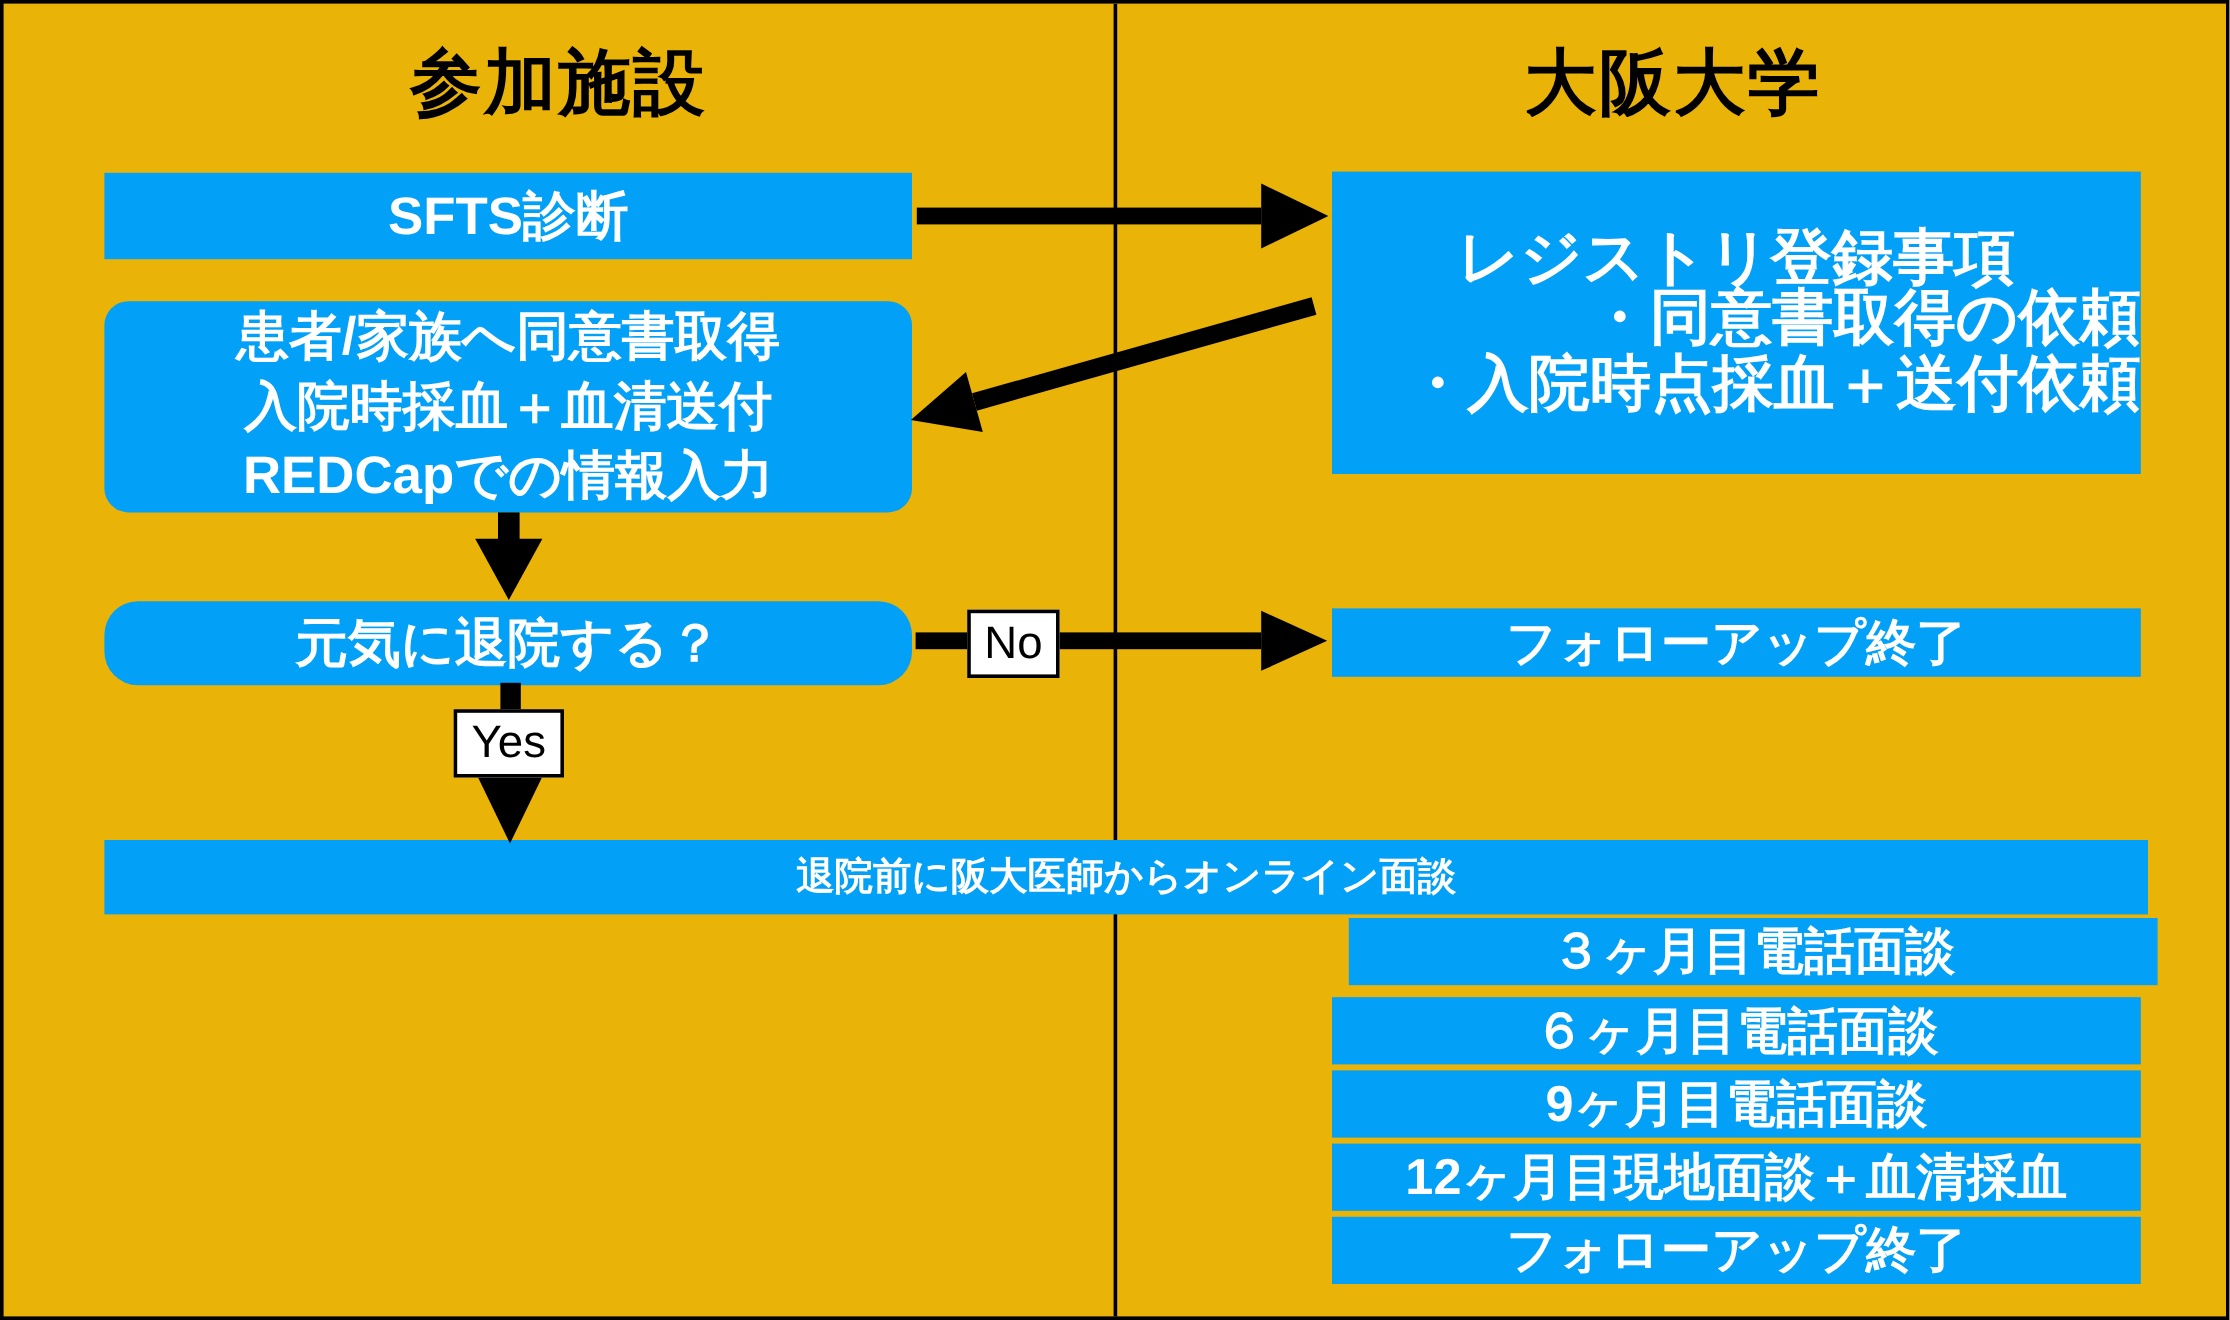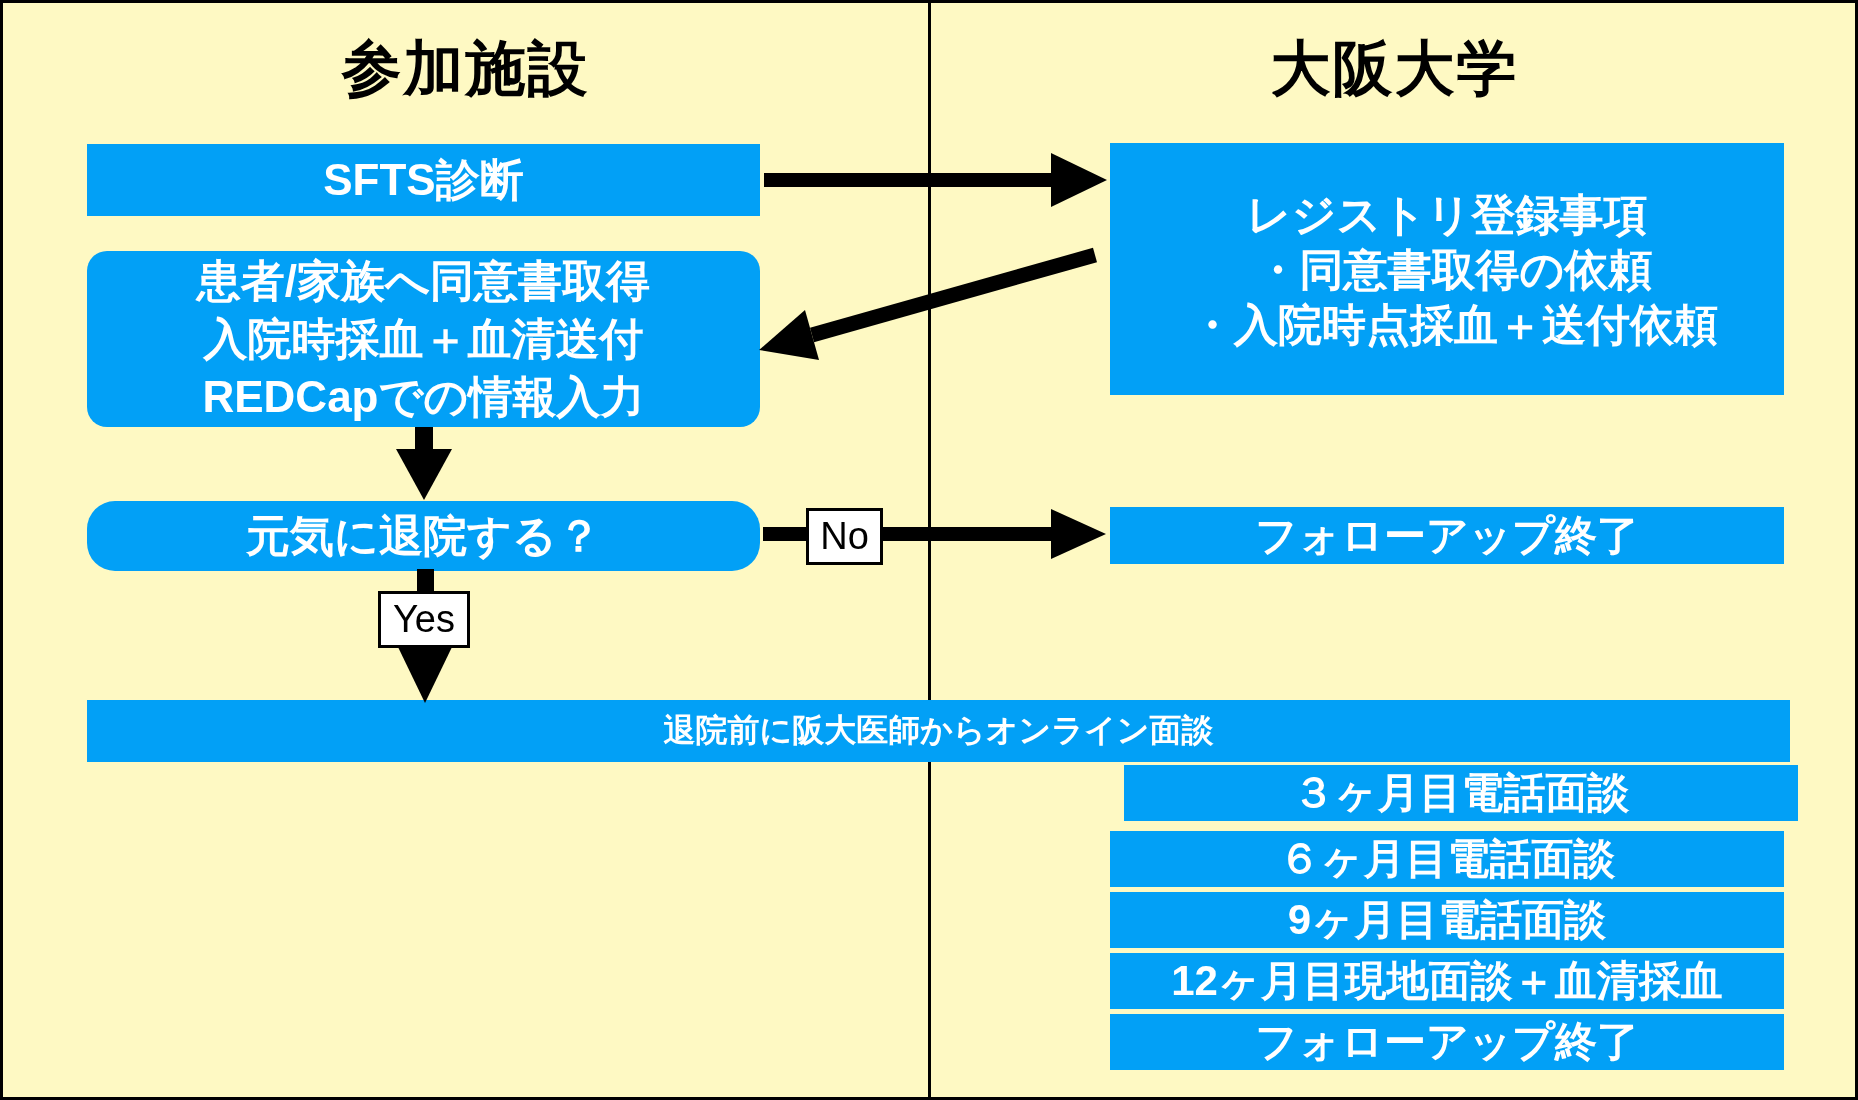--- a/index.html
+++ b/index.html
@@ -1,20 +1,20 @@
 <!DOCTYPE html>
 <html><head>
 <meta charset="utf-8">
 <style>
   html, body { margin: 0; padding: 0; background: #ffffff; }
   #page {
     position: relative;
     width: 1858px;
     height: 1100px;
-    background: #fef9c3;
+    background: #eab308;
     font-family: "Liberation Sans", "DejaVu Sans", sans-serif;
     overflow: hidden;
     box-sizing: border-box;
     border: 3px solid #000000;
   }
   .divider {
     position: absolute;
     left: 925px; top: 0;
     width: 3px; height: 1100px;
     background: #000000;
@@ -44,24 +44,24 @@
     justify-content: center;
     text-align: center;
     z-index: 2;
     box-sizing: border-box;
   }
   #sfts-box       { left: 84px;   top: 141px; width: 673px;  height: 72px;  font-size: 44px; }
   #patient-box    { left: 84px;   top: 248px; width: 673px;  height: 176px; font-size: 44px;
                     flex-direction: column; line-height: 58px; border-radius: 20px; }
   #discharge-box  { left: 84px;   top: 498px; width: 673px;  height: 70px;  font-size: 44px; border-radius: 28px; }
   #interview-box  { left: 84px;   top: 697px; width: 1703px; height: 62px;  font-size: 32px; }
-  #registry-box   { left: 1107px; top: 140px; width: 674px;  height: 252px; font-size: 44px;
+  #registry-box   { left: 1107px; top: 140px; width: 674px;  height: 252px; font-size: 51px;
                     flex-direction: column; line-height: 55px; justify-content: center; }
   #registry-box .registry-title { width: 100%; text-align: center; }
-  #registry-box .registry-item  { width: 100%; text-align: center; padding-left: 14px; box-sizing: border-box; }
+  #registry-box .registry-item  { width: 100%; text-align: right; padding-left: 14px; box-sizing: border-box; font-family: Liberation Mono, monospace; }
   #followup-end-box { left: 1107px; top: 504px; width: 674px; height: 57px; font-size: 42px; }
   .step-row { left: 1107px; width: 674px; height: 56px; font-size: 42px; }
   #step-row-0 { top: 762px; margin-left: 14px; }
   #step-row-1 { top: 828px; }
   #step-row-2 { top: 889px; }
   #step-row-3 { top: 950px; }
   #step-row-4 { top: 1011px; }
   .decision-label {
     position: absolute;
     background: #ffffff;

